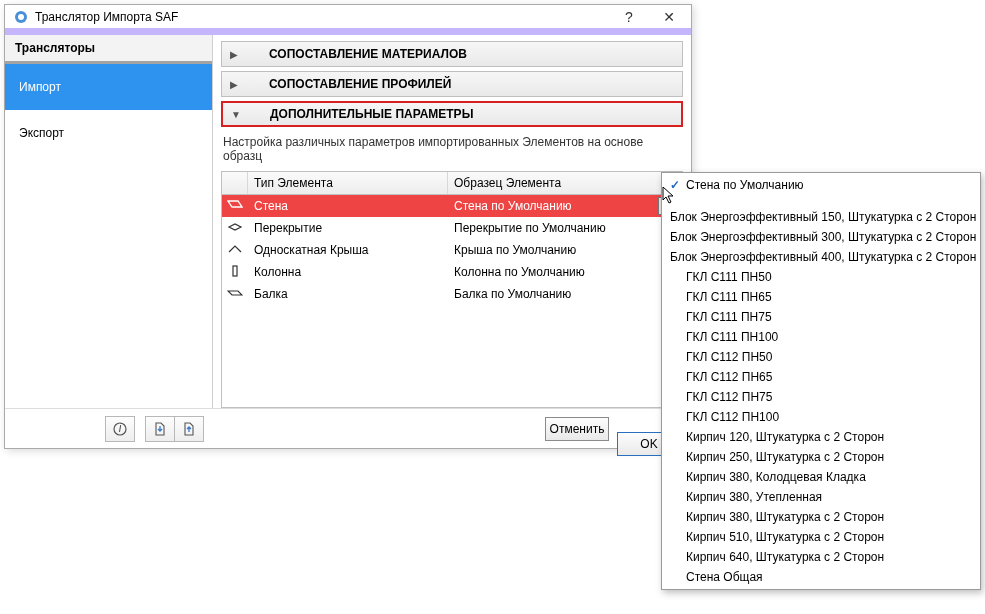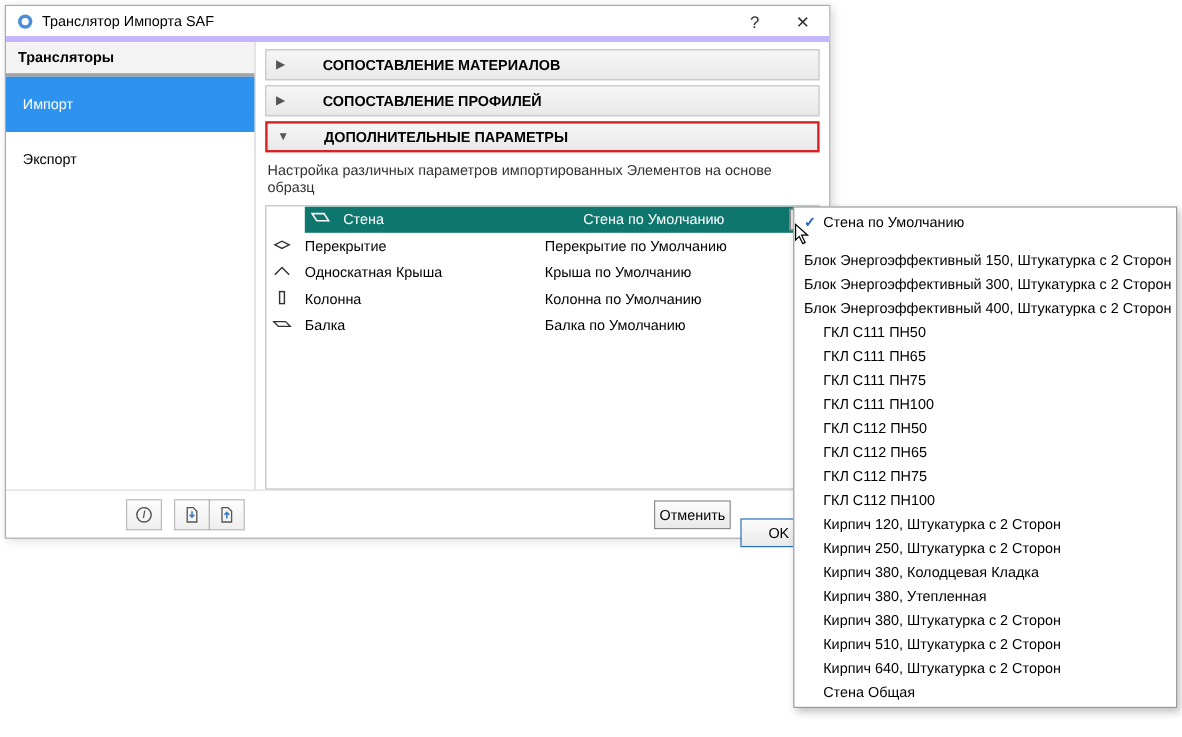--- a/index.html
+++ b/index.html
@@ -2,21 +2,21 @@
 <html><head>
 <meta charset="utf-8">
 <style>
   * { box-sizing: border-box; margin: 0; padding: 0; font-family: "Segoe UI", Tahoma, sans-serif; font-size: 12px; }
   body { background: #fff; }
   .dialog {
     position: absolute; left: 4px; top: 4px; width: 688px; height: 445px;
     border: 1px solid #aaa; background: #fff; display: flex; flex-direction: column;
     box-shadow: 2px 2px 8px rgba(0,0,0,0.15);
   }
-  .titlebar { display: flex; align-items: center; height: 30px; background: #fff; border-bottom: 5px solid #c4b5fd; }
+  .titlebar { display: flex; align-items: center; height: 30px; background: #fff; border-bottom: 7px solid #c4b5fd; }
   .titlebar .app-icon { width: 16px; height: 16px; margin: 0 6px 0 8px; display: inline-flex; align-items: center; justify-content: center; }
   .titlebar .title { flex: 1; font-size: 12px; }
   .titlebar .win-btn { width: 44px; height: 30px; display: flex; align-items: center; justify-content: center; font-size: 14px; color: #333; }
   .titlebar .win-btn.help { width: 36px; }
   .body-area { flex: 1; display: flex; }
   .sidebar { width: 208px; border-right: 1px solid #d0d0d0; display: flex; flex-direction: column; }
   .sidebar-header { padding: 6px 10px; font-weight: 600; border-bottom: 3px solid #a3a3a3; background: #f3f3f3; }
   .tree-item { padding: 16px 14px; cursor: pointer; }
   .tree-item.selected { background: #2e92ef; color: #fff; }
   .main { flex: 1; padding: 6px 8px 0 8px; display: flex; flex-direction: column; }
@@ -27,21 +27,21 @@
   .section-desc { padding: 4px 2px 8px 2px; color: #333; }
   .grid-box { border: 1px solid #c0c0c0; flex: 1; display: flex; flex-direction: column; overflow: hidden; }
   .grid-head { display: flex; border-bottom: 1px solid #c0c0c0; background: linear-gradient(#fafafa,#ededed); }
   .grid-head .c0 { width: 26px; border-right: 1px solid #d8d8d8; }
   .grid-head .c1 { width: 200px; padding: 4px 6px; border-right: 1px solid #d8d8d8; }
   .grid-head .c2 { flex: 1; padding: 4px 6px; }
   .grid-row { display: flex; height: 22px; align-items: center; }
   .grid-row .c0 { width: 26px; display: flex; align-items: center; justify-content: center; }
   .grid-row .c1 { width: 200px; padding: 0 6px; }
   .grid-row .c2 { flex: 1; padding: 0 6px; display: flex; align-items: center; }
-  .grid-row.sel { background: #0f766e; color: #fff; margin-left: 32px; }
+  .grid-row.sel { background: #ef4444; color: #fff; }
   .grid-row.sel .dd-btn { background: #e8e8e8; color: #333; border: 1px solid #7a7a7a; }
   .dd-btn { width: 18px; height: 18px; margin-left: auto; display: flex; align-items: center; justify-content: center; font-size: 9px; }
   .icon-svg { width:16px; height:14px; }
   .bottom-bar { height: 40px; border-top: 1px solid #ddd; display: flex; align-items: center; padding: 0 10px; }
   .toolbar-left { display: flex; gap: 0; margin-left: 90px; }
   .tbtn { width: 30px; height: 26px; border: 1px solid #b8b8b8; background: linear-gradient(#fdfdfd,#eee); margin-left: -1px; display: flex; align-items: center; justify-content: center; cursor: pointer; }
   .tbtn:first-child { margin-left: 0; }
   .tbtn.separate { margin-left: 10px; }
   .dlg-btn { width: 64px; height: 24px; border: 1px solid #8a8a8a; background: linear-gradient(#fdfdfd,#e9e9e9); margin-left: 8px; cursor: pointer; }
   .dlg-btn.primary { border: 1px solid #2a6fbf; margin-top: 30px; }
@@ -88,20 +88,25 @@
         <span class="tri">▶</span>
         <span class="lbl">СОПОСТАВЛЕНИЕ ПРОФИЛЕЙ</span>
       </div>
       <div class="section-row expanded">
         <span class="tri">▼</span>
         <span class="lbl">ДОПОЛНИТЕЛЬНЫЕ ПАРАМЕТРЫ</span>
       </div>
       <div class="section-desc">Настройка различных параметров импортированных Элементов на основе образц</div>
 
       <div class="grid-box">
+        <div class="grid-head">
+          <div class="c0"></div>
+          <div class="c1">Тип Элемента</div>
+          <div class="c2">Образец Элемента</div>
+        </div>
 
         <div class="grid-row sel">
           <div class="c0">
               <span><svg class="icon-svg" viewBox="0 0 16 14">
                   <path d="M1 3 L11 3 L15 9 L5 9 Z" fill="none" stroke="#fff" stroke-width="1.3"></path>
                 </svg></span>
             </div>
           <div class="c1">Стена</div>
           <div class="c2">
             <span>Стена по Умолчанию</span>

